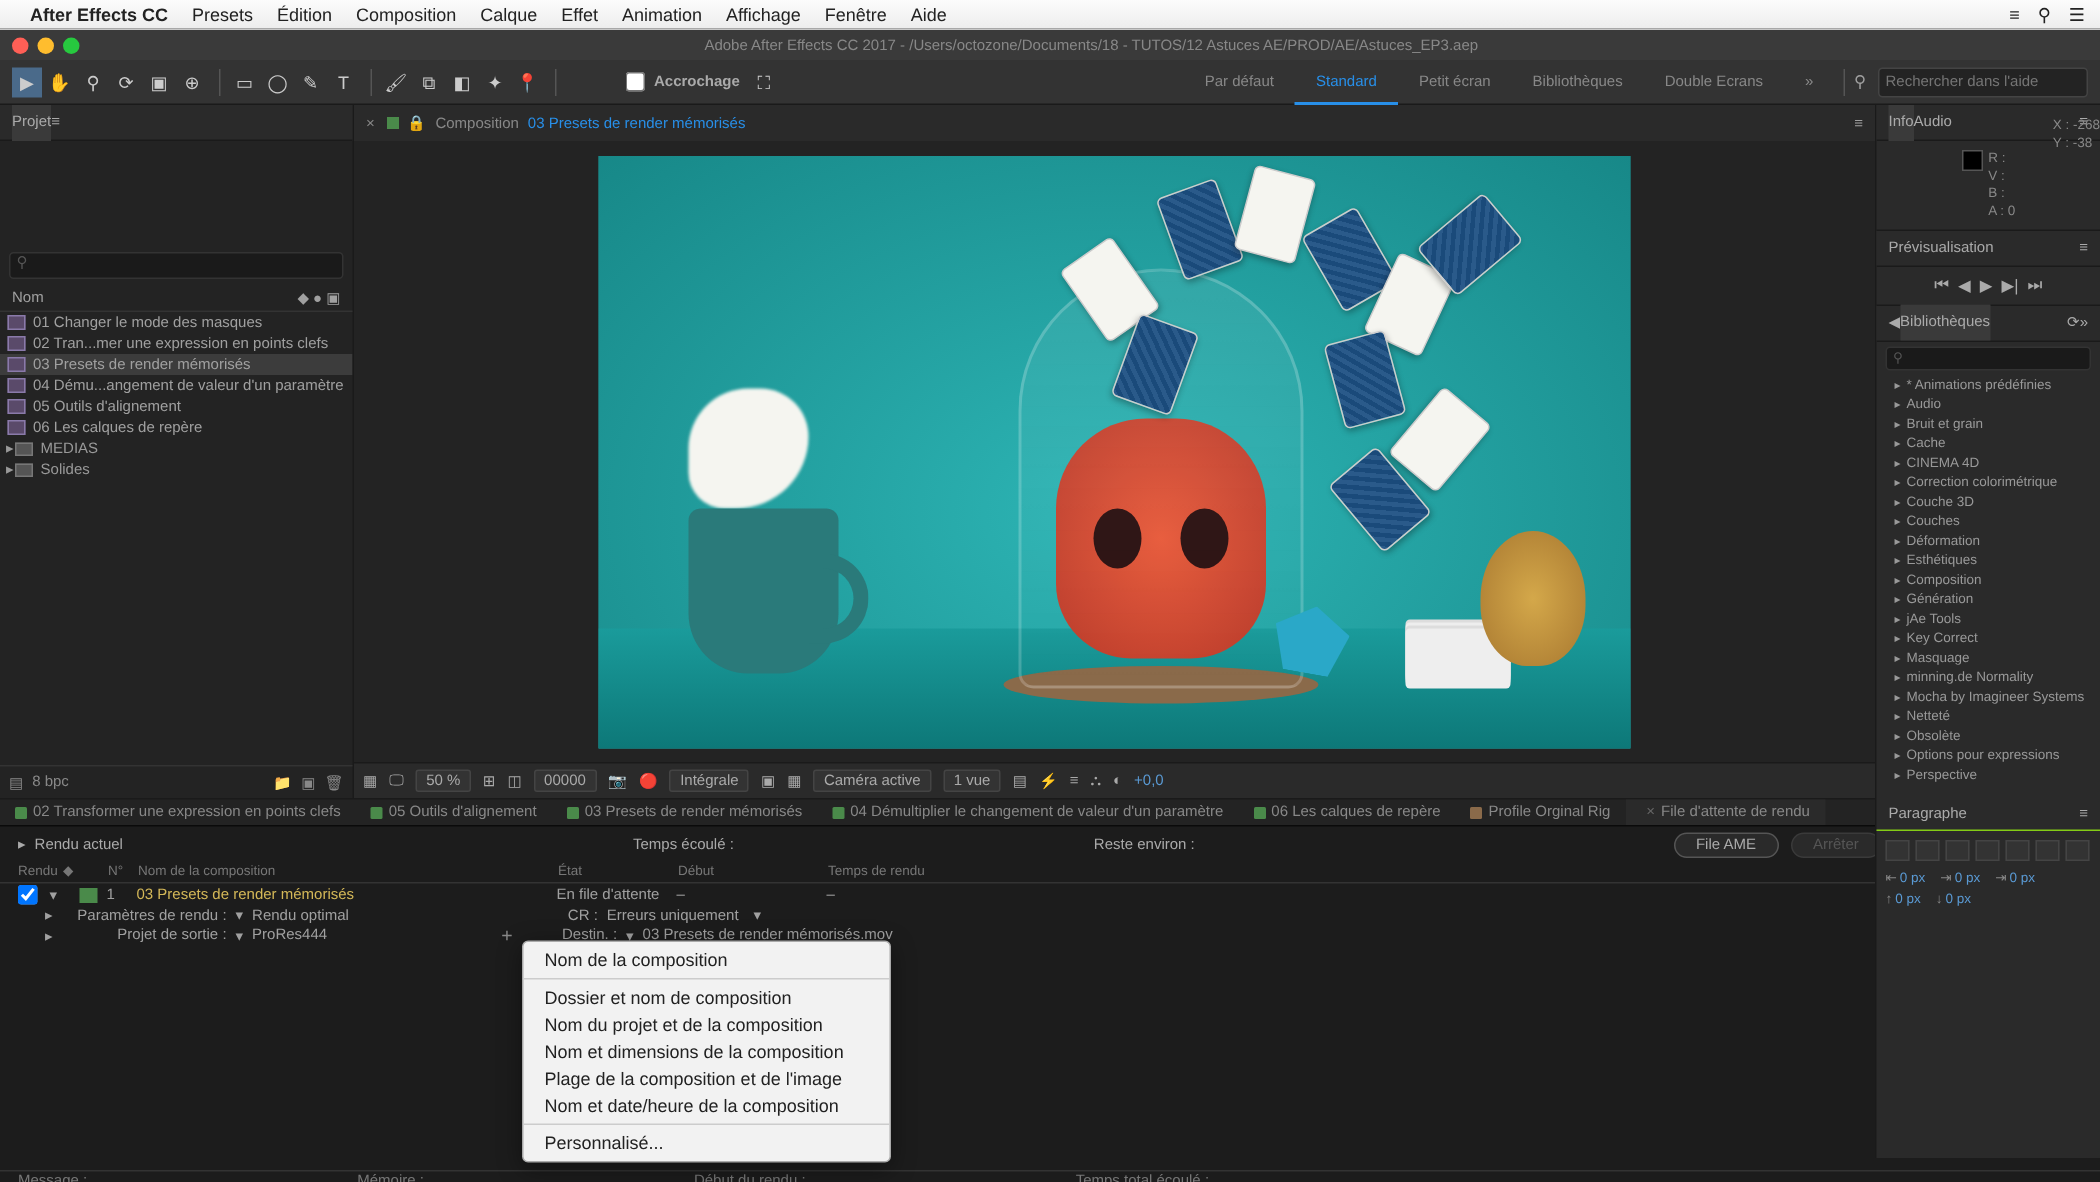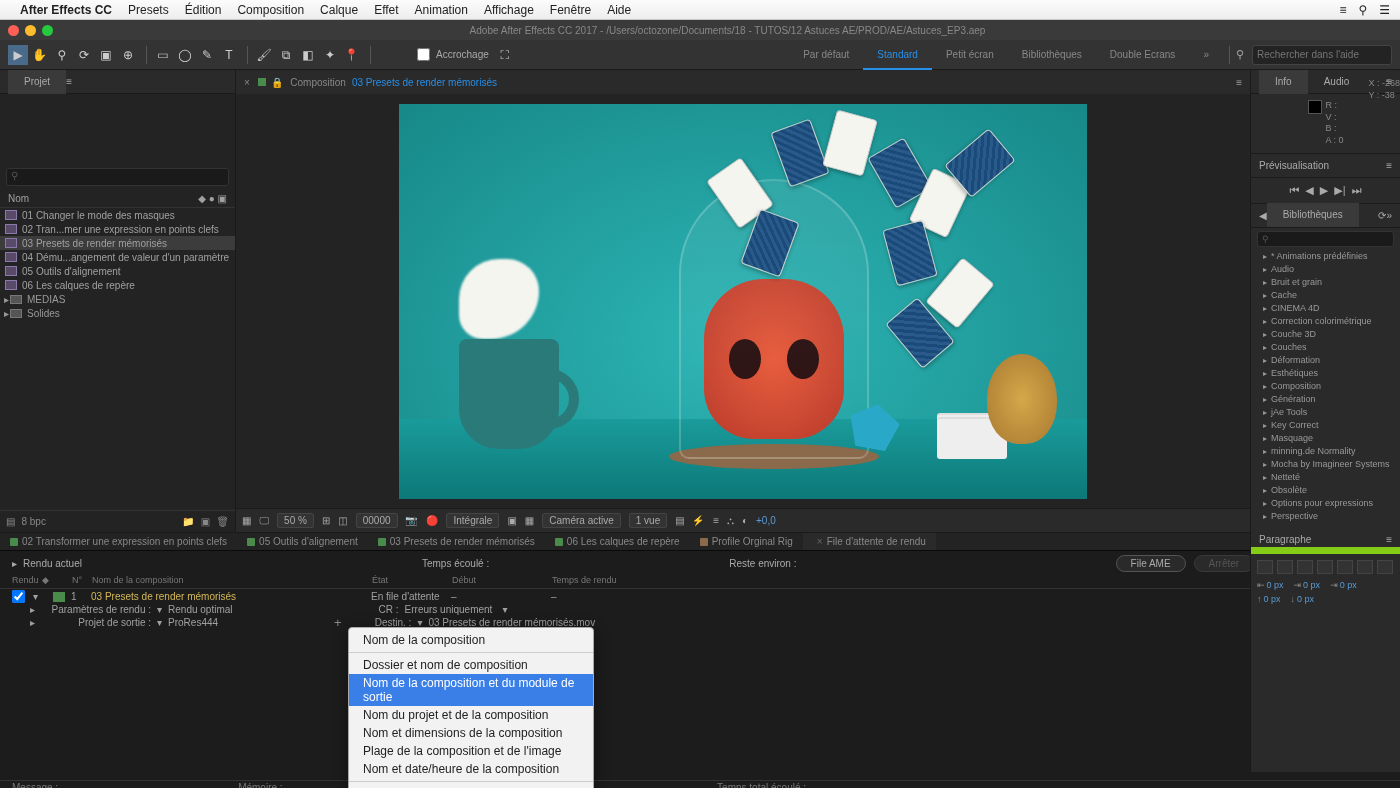--- a/index.html
+++ b/index.html
@@ -17,36 +17,36 @@
 .win-title .traffic { display: flex; gap: 6px; margin-right: 10px; }
 .win-title .dot { width: 11px; height: 11px; border-radius: 50%; }
 .dot.red { background: #ff5f56; } .dot.yellow { background: #ffbd2e; } .dot.green { background: #27c93f; }
 .win-title .title { flex: 1; text-align: center; }
 
 
 .toolbar { height: 30px; background: #333; display: flex; align-items: center; padding: 0 8px; border-bottom: 1px solid #1a1a1a; }
 .tool { width: 20px; height: 20px; display: flex; align-items: center; justify-content: center; margin-right: 2px; color: #ccc; font-size: 12px; cursor: pointer; }
 .tool.active { background: #4a6a8a; }
 .tool-sep { width: 1px; height: 18px; background: #555; margin: 0 6px; }
-.anchor-lbl { font-size: 10px; color: #aaa; margin-left: 6px; }
+.anchor-lbl { font-size: 10px; color: #aaa; margin-left: 6px; font-weight: bold; }
 .workspace-bar { margin-left: auto; display: flex; align-items: center; gap: 0; }
 .ws { padding: 0 14px; height: 30px; line-height: 30px; font-size: 10px; color: #888; cursor: pointer; }
 .ws.active { color: #288fe8; border-bottom: 2px solid #288fe8; }
 .search-box { width: 140px; height: 20px; background: #232323; border: 1px solid #444; border-radius: 3px; margin-left: 8px; display: flex; align-items: center; padding: 0 4px; }
 .search-box input { background: none; border: none; color: #aaa; font-size: 10px; width: 100%; outline: none; }
 
 
 .main { display: flex; height: 462px; }
 .left-col { width: 236px; background: #232323; border-right: 1px solid #1a1a1a; display: flex; flex-direction: column; }
 .center-col { flex: 1; background: #232323; display: flex; flex-direction: column; }
 .right-col { width: 150px; background: #2a2a2a; border-left: 1px solid #1a1a1a; display: flex; flex-direction: column; }
 
 
 .panel-hdr { height: 24px; background: #2a2a2a; display: flex; align-items: center; padding: 0 8px; font-size: 10px; color: #aaa; border-bottom: 1px solid #1a1a1a; }
-.panel-hdr .tab { padding: 0 16px; height: 24px; line-height: 24px; }
+.panel-hdr .tab { padding: 0 0; height: 24px; line-height: 24px; }
 .panel-hdr .tab.active { background: #3a3a3a; }
 .panel-hdr .menu-icon { margin-left: auto; }
 
 
 .project-search { padding: 4px 6px; }
 .project-search .srch { width: 100%; height: 18px; background: #1a1a1a; border: 1px solid #333; border-radius: 3px; }
 .project-list-hdr { height: 18px; display: flex; align-items: center; padding: 0 8px; font-size: 10px; border-bottom: 1px solid #333; }
 .project-list { flex: 1; overflow: hidden; }
 .proj-item { height: 14px; display: flex; align-items: center; padding: 0 4px; font-size: 10px; cursor: pointer; }
 .proj-item.folder { color: #999; }
@@ -125,21 +125,21 @@
 .ctx-menu { position: absolute; left: 348px; top: 627px; width: 246px; background: #f2f2f2; border: 1px solid #aaa; border-radius: 4px; box-shadow: 0 4px 16px rgba(0,0,0,.4); font-size: 12px; color: #222; z-index: 100; padding: 3px 0; }
 .ctx-item { padding: 2px 14px; cursor: default; }
 .ctx-item:hover, .ctx-item.hl { background: #3a7ee8; color: #fff; }
 .ctx-sep { height: 1px; background: #ccc; margin: 3px 0; }
 
 
 .status-bar { height: 14px; background: #1c1c1c; display:flex; align-items:center; padding: 0 12px; font-size:10px; color:#777; gap: 180px; border-top:1px solid #333;}
 
 
 .para-panel { position:absolute; right:0; top:532px; width:150px; height:240px; background:#2a2a2a; border-left:1px solid #1a1a1a; }
-.para-hdr { height:22px; display:flex; align-items:center; padding:0 8px; font-size:10px; color:#aaa; border-bottom:7px solid #84cc16;}
+.para-hdr { height:22px; display:flex; align-items:center; padding:0 8px; font-size:10px; color:#aaa; border-bottom:1px solid #84cc16;}
 .para-body { padding:6px; }
 .align-row { display:flex; gap:4px; margin-bottom:6px; }
 .align-btn { width:16px; height:14px; background:#333; border:1px solid #444; cursor:pointer; }
 .px-row { display:flex; gap:10px; font-size:9px; color:#888; margin-bottom:4px; }
 .px-item { display:flex; align-items:center; gap:2px; }
 .px-item .v { color:#5a9ad4; }
 </style>
 </head>
 <body>
 
@@ -456,20 +456,24 @@
   <div class="btab">
       <span class="dot2"></span>
       <span>05 Outils d'alignement</span>
     </div>
   <div class="btab">
       <span class="dot2"></span>
       <span>03 Presets de render mémorisés</span>
     </div>
   <div class="btab">
       <span class="dot2"></span>
+      <span>04 Démultiplier le changement de valeur d'un paramètre</span>
+    </div>
+  <div class="btab">
+      <span class="dot2"></span>
       <span>06 Les calques de repère</span>
     </div>
   <div class="btab">
       <span class="dotp"></span>
       <span>Profile Orginal Rig</span>
     </div>
   <div class="btab active">
       <span class="x">×</span>
       <span>File d'attente de rendu</span>
     </div>
@@ -561,20 +565,19 @@
       <div class="px-item">↑<span class="v">0 px</span></div>
       <div class="px-item">↓<span class="v">0 px</span></div>
     </div>
   </div>
 </div>
 
 <div class="ctx-menu">
   <div class="ctx-item">Nom de la composition</div>
   <div class="ctx-sep"></div>
   <div class="ctx-item">Dossier et nom de composition</div>
-  <div class="ctx-item hl">Nom de la composition et du module de sortie</div>
   <div class="ctx-item">Nom du projet et de la composition</div>
   <div class="ctx-item">Nom et dimensions de la composition</div>
   <div class="ctx-item">Plage de la composition et de l'image</div>
   <div class="ctx-item">Nom et date/heure de la composition</div>
   <div class="ctx-sep"></div>
   <div class="ctx-item">Personnalisé...</div>
 </div>
 
 </body></html>

